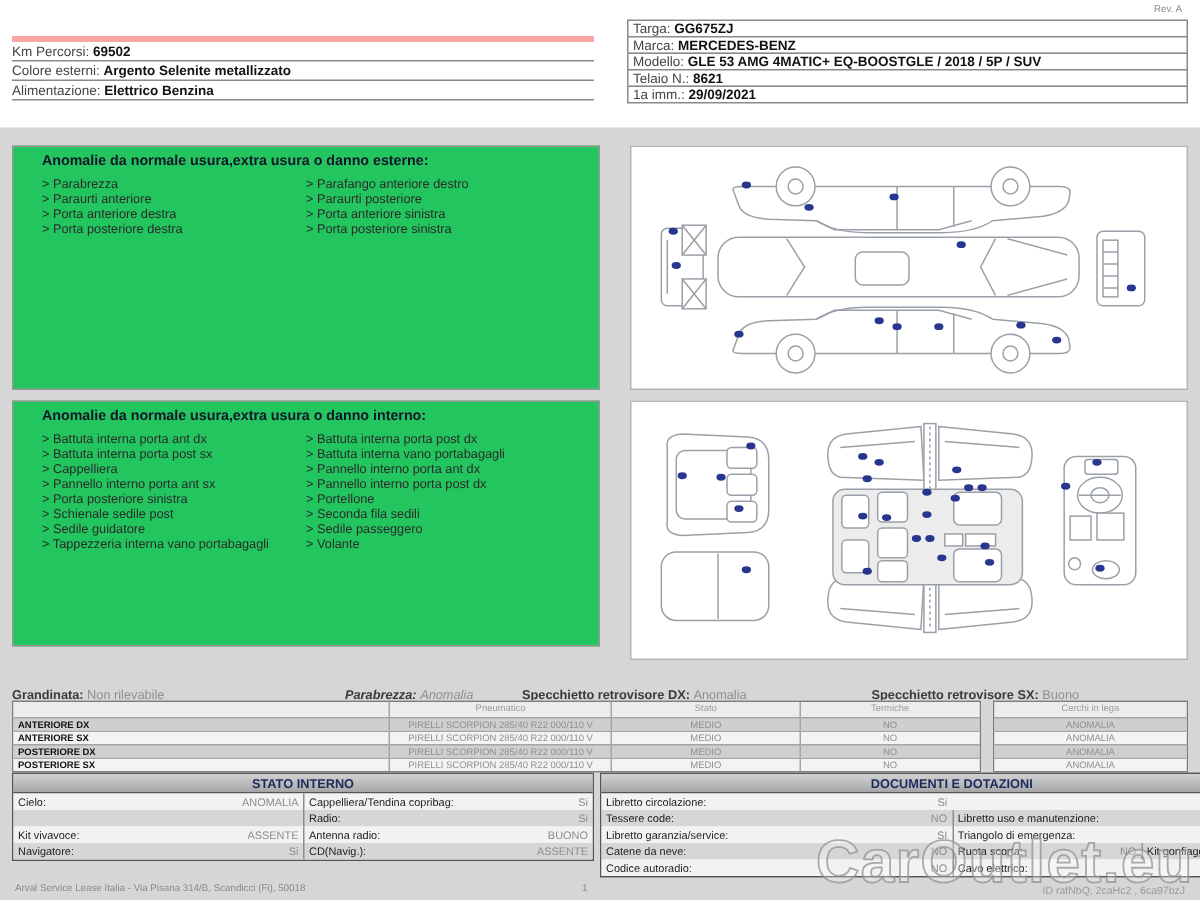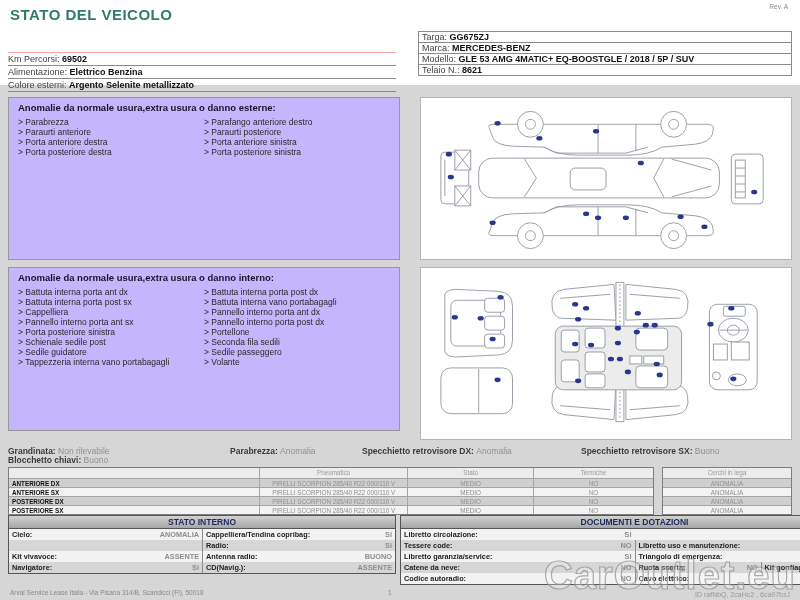--- a/index.html
+++ b/index.html
@@ -4,41 +4,41 @@
 <style>
   * { margin:0; padding:0; box-sizing:border-box; }
   html,body { width:800px; height:600px; }
   body { font-family:"Liberation Sans", sans-serif; background:#fff; color:#222; }
   #page { position:relative; width:800px; height:600px; overflow:hidden; background:#fff; }
   #content-bg { position:absolute; left:0; top:85px; right:0; bottom:0; background:#d6d6d6; }
 
   
   .doc-title { position:absolute; left:10px; top:6px; font-size:15px; font-weight:bold; color:#2e7c6b; letter-spacing:.5px; }
   .rev { position:absolute; right:12px; top:3px; font-size:6.5px; color:#8a8a8a; }
-  .hleft { position:absolute; left:8px; top:24px; width:388px; border-top:1px solid #fca5a5;margin-top:28px; }
+  .hleft { position:absolute; left:8px; top:24px; width:388px; border-top:4px solid #fca5a5; }
   .hleft .frow { height:13px; line-height:12px; border-bottom:1px solid #8a8a8a; font-size:9px; white-space:nowrap; overflow:hidden; }
-  .hright { position:absolute; left:418px; top:32px; width:374px; }
+  .hright { position:absolute; left:418px; top:14px; width:374px; }
   .hright .frow { height:12px; line-height:11px; border:1px solid #8a8a8a; margin-top:-1px; padding-left:3px; background:#fff; font-size:9px; white-space:nowrap; overflow:hidden; }
   .flabel { color:#444; }
   .fvalue { color:#111; font-weight:bold; }
 
   
-  .anbox { position:absolute; background:#c4b5fd; border:1px solid #979797; padding:4px 9px; }
+  .anbox { position:absolute; background:#22c55e; border:1px solid #979797; padding:4px 19px; }
   .anbox .antitle { font-size:9.5px; font-weight:bold; color:#15152a; margin-bottom:4px; }
   .ancols { display:flex; }
   .ancol { width:50%; padding-right:4px; }
   .an-item { font-size:8.5px; line-height:10px; color:#2a2a2a; }
   .diagbox { position:absolute; background:#fff; border:1px solid #b5b5b5; }
   svg .ln { fill:none; stroke:#9aa0a8; stroke-width:1; }
   svg .lnf { fill:#fff; stroke:#9aa0a8; stroke-width:1; }
   svg .flr { fill:#ececec; stroke:#9aa0a8; stroke-width:1; }
 
   
   #summary { position:absolute; left:8px; top:446px; width:784px; height:20px; font-size:8.5px; }
-  #summary .sitem { position:absolute; white-space:nowrap; }
+  #summary .sitem { position:absolute; white-space:nowrap;margin-top:12px; }
   #summary .sl { font-weight:bold; color:#3a3a3a; }
   #summary .sv { color:#8f8f8f; }
 
   
   #tirebox { position:absolute; left:8px; top:467px; width:646px; border:1px solid #7d7d7d; background:#fff; }
   #cerchibox { position:absolute; left:662px; top:467px; width:130px; border:1px solid #7d7d7d; background:#fff; }
   .trow { display:flex; height:9px; line-height:9px; border-top:1px solid #a5a5a5; font-size:6.3px; }
   .trow.hd { border-top:none; height:10px; line-height:10px; color:#9b9b9b; background:#ececec; }
   .trow:nth-child(odd):not(.hd) { background:#cfcfcf; }
   .trow:nth-child(even):not(.hd) { background:#f3f3f3; }
@@ -49,51 +49,51 @@
   .tc.tm { width:18.5%; text-align:center; color:#8f8f8f; }
   .tc.full { width:100%; text-align:center; color:#8f8f8f; }
   .trow.hd .tc { font-weight:normal; color:#9b9b9b; }
 
   
   .btable { position:absolute; top:515px; border:1px solid #555; background:#fff; }
   .bhead { height:13px; line-height:13px; text-align:center; font-size:8.5px; font-weight:bold; color:#1c2a5e; background:linear-gradient(180deg,#d2d2d2,#a6a6a6); border-bottom:1px solid #555; }
   .brow { display:flex; height:11px; line-height:11px; font-size:7.3px; }
   .brow:nth-child(even) { background:#d6d6d6; }
   .brow:nth-child(odd) { background:#f2f2f2; }
-  .bcell { display:flex; justify-content:space-between; padding:0 3px; overflow:hidden; white-space:nowrap; border-left:1px solid #8d8d8d;font-weight:bold; }
+  .bcell { display:flex; justify-content:space-between; padding:0 3px; overflow:hidden; white-space:nowrap; border-left:1px solid #8d8d8d; }
   .bcell:first-child { border-left:none; }
   .bl { color:#222; }
   .bv { color:#8d8d8d; padding-left:4px; }
 
   
   #footer { position:absolute; left:10px; top:589px; font-size:6.5px; color:#8a8a8a; }
   #pagenum { position:absolute; left:388px; top:589px; font-size:6.5px; color:#8a8a8a; }
   #watermark { position:absolute; right:4px; top:553px; font-size:40px; font-weight:bold; letter-spacing:1px; color:rgba(255,255,255,0.28); -webkit-text-stroke:1.2px rgba(145,145,145,0.75); z-index:5; }
   #wm-id { position:absolute; right:10px; top:591px; font-size:7px; color:#9a9a9a; z-index:5; }
 </style>
 </head>
 <body>
 
 <div id="page">
   <div id="content-bg"></div>
 
-  <div class="doc-title">STATO DEL VEICOLO</div>
   <div class="rev">Rev. A</div>
 
   <div class="hleft">
     <div class="frow"><span class="flabel">Km Percorsi: </span><span class="fvalue">69502</span></div>
+    <div class="frow"><span class="flabel">Colore esterni: </span><span class="fvalue">Argento Selenite metallizzato</span></div>
     <div class="frow"><span class="flabel">Alimentazione: </span><span class="fvalue">Elettrico Benzina</span></div>
-    <div class="frow"><span class="flabel">Colore esterni: </span><span class="fvalue">Argento Selenite metallizzato</span></div>
   </div>
 
   <div class="hright">
     <div class="frow"><span class="flabel">Targa: </span><span class="fvalue">GG675ZJ</span></div>
     <div class="frow"><span class="flabel">Marca: </span><span class="fvalue">MERCEDES-BENZ</span></div>
     <div class="frow"><span class="flabel">Modello: </span><span class="fvalue">GLE 53 AMG 4MATIC+ EQ-BOOSTGLE / 2018 / 5P / SUV</span></div>
     <div class="frow"><span class="flabel">Telaio N.: </span><span class="fvalue">8621</span></div>
+    <div class="frow"><span class="flabel">1a imm.: </span><span class="fvalue">29/09/2021</span></div>
   </div>
 
   <div class="anbox" style="left:8px; top:97px; width:392px; height:163px;">
     <div class="antitle">Anomalie da normale usura,extra usura o danno esterne:</div>
     <div class="ancols">
       <div class="ancol">
           <div class="an-item">&gt; Parabrezza</div>
           <div class="an-item">&gt; Paraurti anteriore</div>
           <div class="an-item">&gt; Porta anteriore destra</div>
           <div class="an-item">&gt; Porta posteriore destra</div>
@@ -259,22 +259,22 @@
           <ellipse cx="158" cy="113" rx="3.1" ry="2.3" fill="#28368f"></ellipse>
           <ellipse cx="291" cy="56" rx="3.1" ry="2.3" fill="#28368f"></ellipse>
           <ellipse cx="312" cy="40" rx="3.1" ry="2.3" fill="#28368f"></ellipse>
           <ellipse cx="314" cy="111" rx="3.1" ry="2.3" fill="#28368f"></ellipse>
         </g>
     </svg>
   </div>
 
   <div id="summary">
     <span class="sitem" style="left:0px; top:0px;"><span class="sl">Grandinata: </span><span class="sv">Non rilevabile</span></span>
-    <span class="sitem" style="left:222px; top:0px;"><span class="sl">Parabrezza: </span><span class="sv">Anomalia</span></span>
-    <span class="sitem" style="left:354px; top:0px;"><span class="sl">Specchietto retrovisore DX: </span><span class="sv">Anomalia</span></span>
+    <span class="sitem" style="left:222px; top:0px;font-style:italic;"><span class="sl">Parabrezza: </span><span class="sv">Anomalia</span></span>
+    <span class="sitem" style="left:340px; top:0px;"><span class="sl">Specchietto retrovisore DX: </span><span class="sv">Anomalia</span></span>
     <span class="sitem" style="left:573px; top:0px;"><span class="sl">Specchietto retrovisore SX: </span><span class="sv">Buono</span></span>
     <span class="sitem" style="left:0px; top:9px;"><span class="sl">Blocchetto chiavi: </span><span class="sv">Buono</span></span>
   </div>
 
   <div id="tirebox">
     <div class="trow hd">
       <span class="tc pos"></span>
       <span class="tc desc">Pneumatico</span>
       <span class="tc st">Stato</span>
       <span class="tc tm">Termiche</span>

